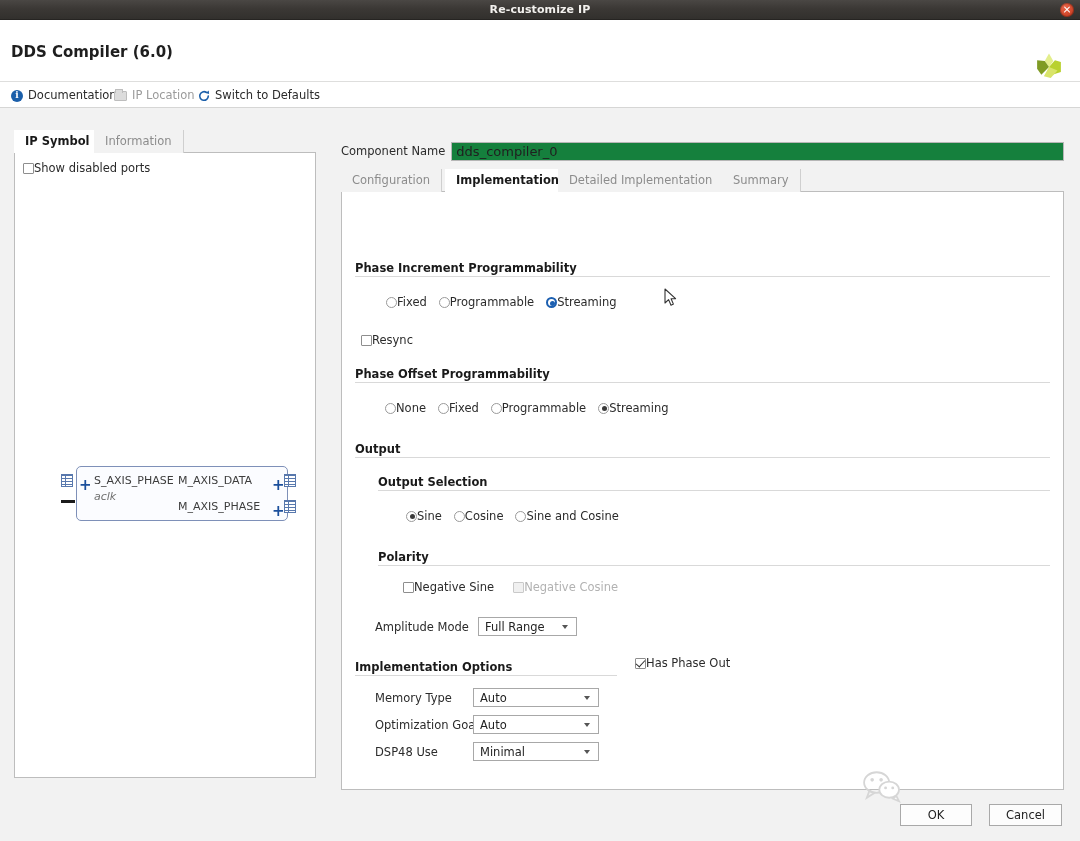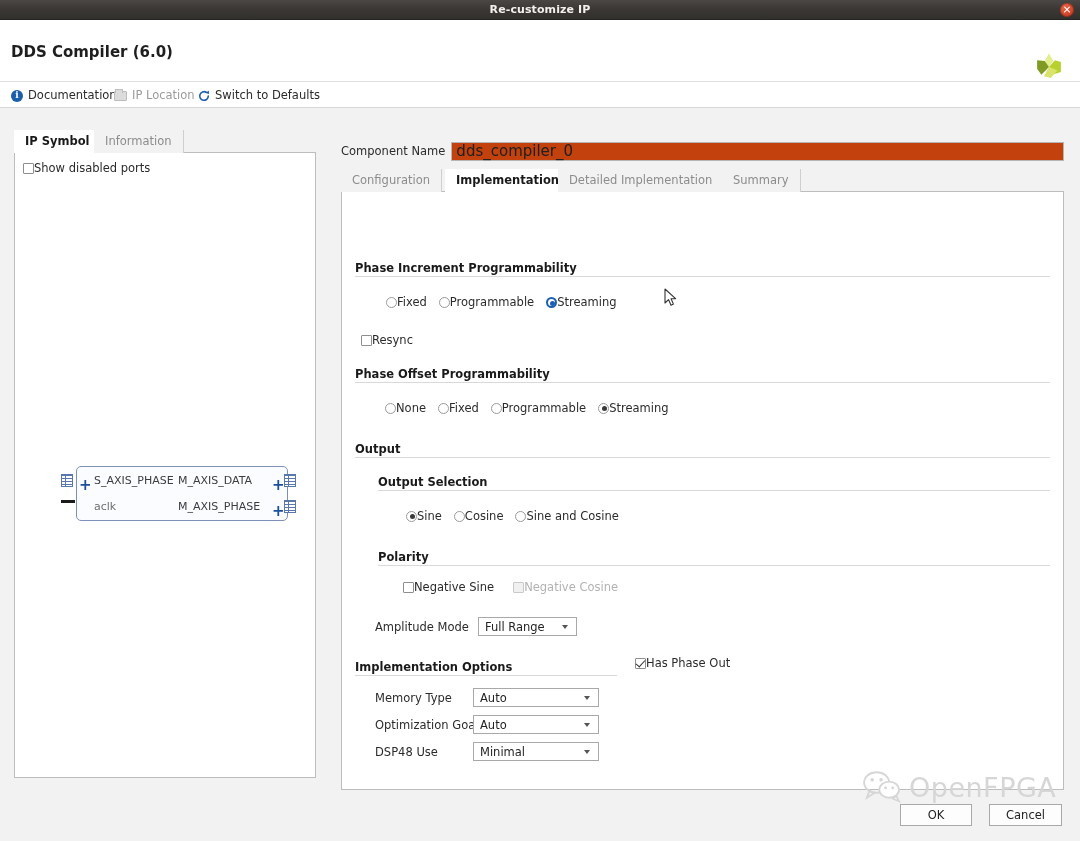--- a/index.html
+++ b/index.html
@@ -150,21 +150,21 @@
 
   
   .right-panel { position: absolute; left: 341px; top: 129px; width: 723px; height: 649px; margin-top: 12px; }
   .compname-row {
     position: absolute; left: 0; top: 0; width: 723px; height: 20px;
     display: flex; align-items: center; gap: 6px;
   }
   .compname-label { font-size: 11.5px; color: #2b2b2b; white-space: nowrap; }
   .compname-input {
     flex: 1; height: 19px; line-height: 17px; padding: 0 4px;
-    background: #c2410c; border: 1px solid #b6b6b6; font-size: 15px; color: #202020;
+    background: #15803d; border: 1px solid #b6b6b6; font-size: 13px; color: #202020;
     font-family: "DejaVu Sans", "Liberation Sans", sans-serif;
   }
   .tabstrip2 {
     position: absolute; left: 0; top: 28px; width: 723px; height: 23px;
     border-bottom: 1px solid #bdbdbd; background: #f2f2f2;
   }
   .content-area {
     position: absolute; left: 0; top: 51px; width: 723px; height: 598px;
     background: #ffffff; border: 1px solid #bdbdbd; border-top: none;
   }
@@ -265,21 +265,21 @@
       <span>Show disabled ports</span>
     </div>
 
     <div class="ipsym">
       <div class="ipbox"></div>
 
       <div class="busicon" style="left:13px; top:8px;"></div>
       <div class="clkline" style="left:13px; top:34px;"></div>
       <div class="plus" style="left:31px; top:14px;">+</div>
       <div class="port-label" style="left:46px; top:8px;">S_AXIS_PHASE</div>
-      <div class="port-label" style="left:46px; top:34px; color:#6f6f6f;">aclk</div>
+      <div class="port-label" style="left:46px; top:24px; color:#6f6f6f;font-style:italic;">aclk</div>
 
       <div class="port-label" style="left:130px; top:8px;">M_AXIS_DATA</div>
       <div class="port-label" style="left:130px; top:34px;">M_AXIS_PHASE</div>
       <div class="plus" style="left:224px; top:14px;">+</div>
       <div class="plus" style="left:224px; top:40px;">+</div>
       <div class="busicon" style="left:236px; top:8px;"></div>
       <div class="busicon" style="left:236px; top:34px;"></div>
     </div>
   </div>
 </div>
@@ -439,21 +439,20 @@
   <svg width="40" height="34" viewBox="0 0 44 38">
     <ellipse cx="16" cy="14" rx="14" ry="11.5" fill="none" stroke="#d6d6d6" stroke-width="2"></ellipse>
     <path d="M8,23 L5,31 L13,26 Z" fill="none" stroke="#d6d6d6" stroke-width="2"></path>
     <circle cx="11" cy="11" r="2" fill="#d6d6d6"></circle>
     <circle cx="21" cy="11" r="2" fill="#d6d6d6"></circle>
     <ellipse cx="30" cy="22" rx="11" ry="9" fill="#fff" stroke="#d6d6d6" stroke-width="2"></ellipse>
     <path d="M38,29 L41,35 L34,32 Z" fill="#fff" stroke="#d6d6d6" stroke-width="2"></path>
     <circle cx="26" cy="20" r="1.6" fill="#d6d6d6"></circle>
     <circle cx="34" cy="20" r="1.6" fill="#d6d6d6"></circle>
   </svg>
-  <span class="wm-text">OpenFPGA</span>
 </div>
 
 <div class="btn" style="left:900px; top:804px; width:72px;">
   <span>OK</span>
 </div>
 <div class="btn" style="left:989px; top:804px; width:73px;">
   <span>Cancel</span>
 </div>
 
 <svg class="cursor" viewBox="0 0 14 20">

